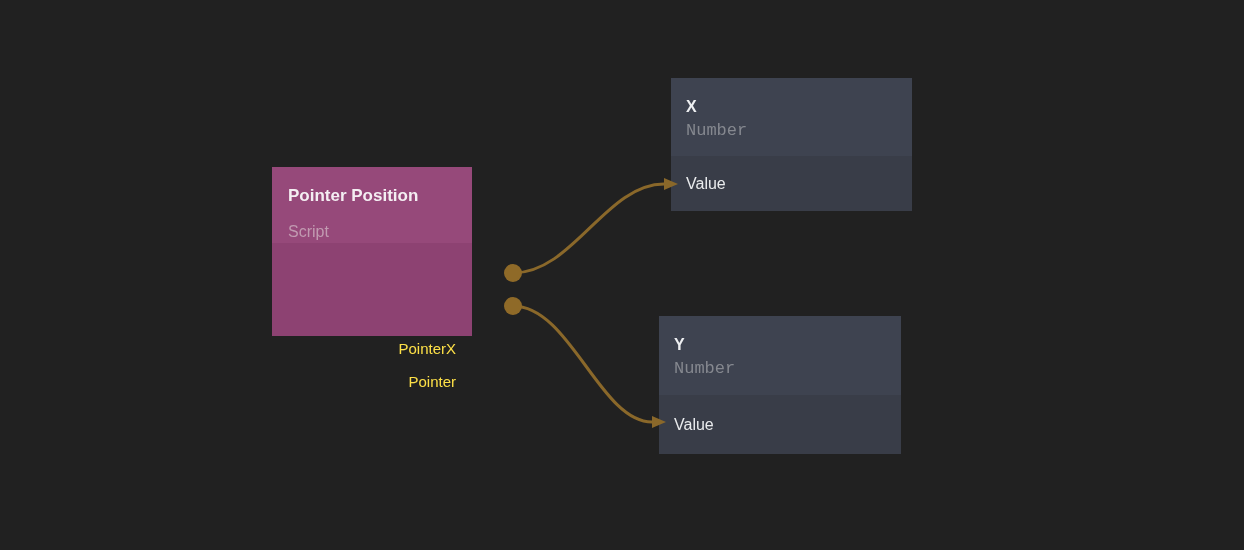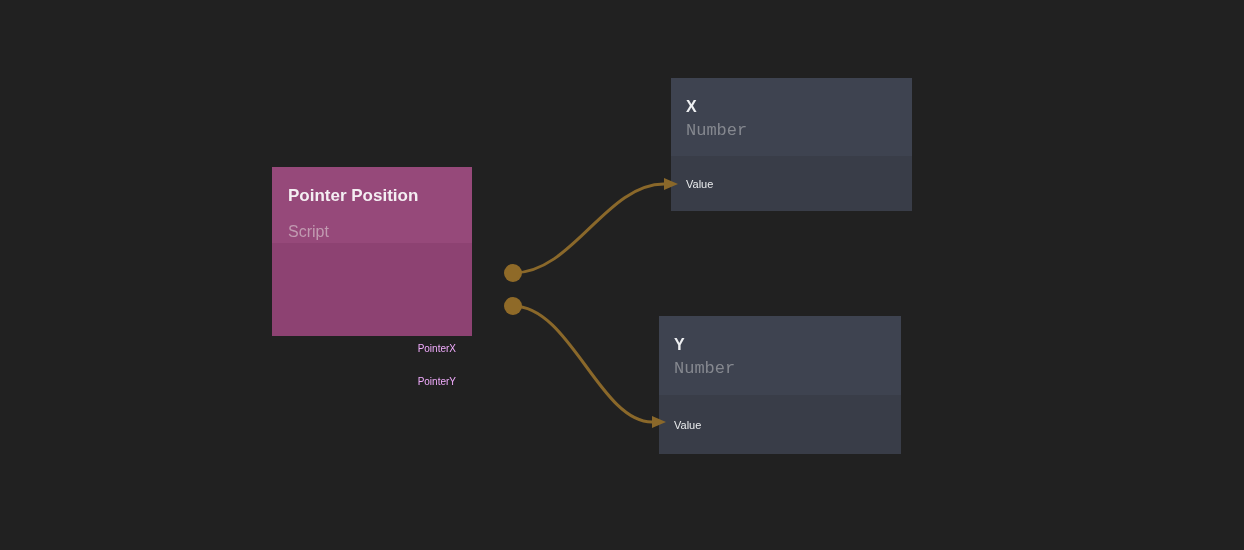--- a/index.html
+++ b/index.html
@@ -42,22 +42,22 @@
     font-size: 16px;
     line-height: 24px;
     font-weight: 400;
     margin-top: 11px;
   }
   .output-row {
     position: absolute;
     right: 16px;
     height: 20px;
     line-height: 20px;
-    color: #f0abfc;
-    font-size: 10px;
+    color: #fde047;
+    font-size: 15px;
     text-align: center;
   }
   .output-row.row-pointerx { top: 96px;  } 
   .output-row.row-pointery { top: 129px; } 
 
   
   .node-slate .node-header {
     background: #3e4350;
     padding: 17px 15px 0 15px;
   }
@@ -76,21 +76,21 @@
   }
   .node-slate .node-subtitle {
     color: #85888f;
     font-size: 17px;
     line-height: 24px;
     font-weight: 400;
     font-family: Liberation Mono, monospace;
   }
   .input-label {
     color: #e9ebed;
-    font-size: 11px;
+    font-size: 16px;
   }
   .node-x { left: 671px; top: 78px;  width: 241px; height: 133px; }
   .node-x .node-header { height: 78px; }
   .node-y { left: 659px; top: 316px; width: 242px; height: 138px; }
   .node-y .node-header { height: 79px; }
 
   
   .wires {
     position: absolute;
     left: 0; top: 0;
@@ -104,21 +104,21 @@
 
 <div class="canvas">
 
   <div class="node node-pointer">
     <div class="node-header">
       <div class="node-title">Pointer Position</div>
       <div class="node-subtitle">Script</div>
     </div>
     <div class="node-body">
       <div class="output-row row-pointerx">PointerX</div>
-      <div class="output-row row-pointery">PointerY</div>
+      <div class="output-row row-pointery">Pointer</div>
     </div>
   </div>
 
   <div class="node node-slate node-x">
     <div class="node-header">
       <div class="node-title">X</div>
       <div class="node-subtitle">Number</div>
     </div>
     <div class="node-body">
       <span class="input-label">Value</span>

